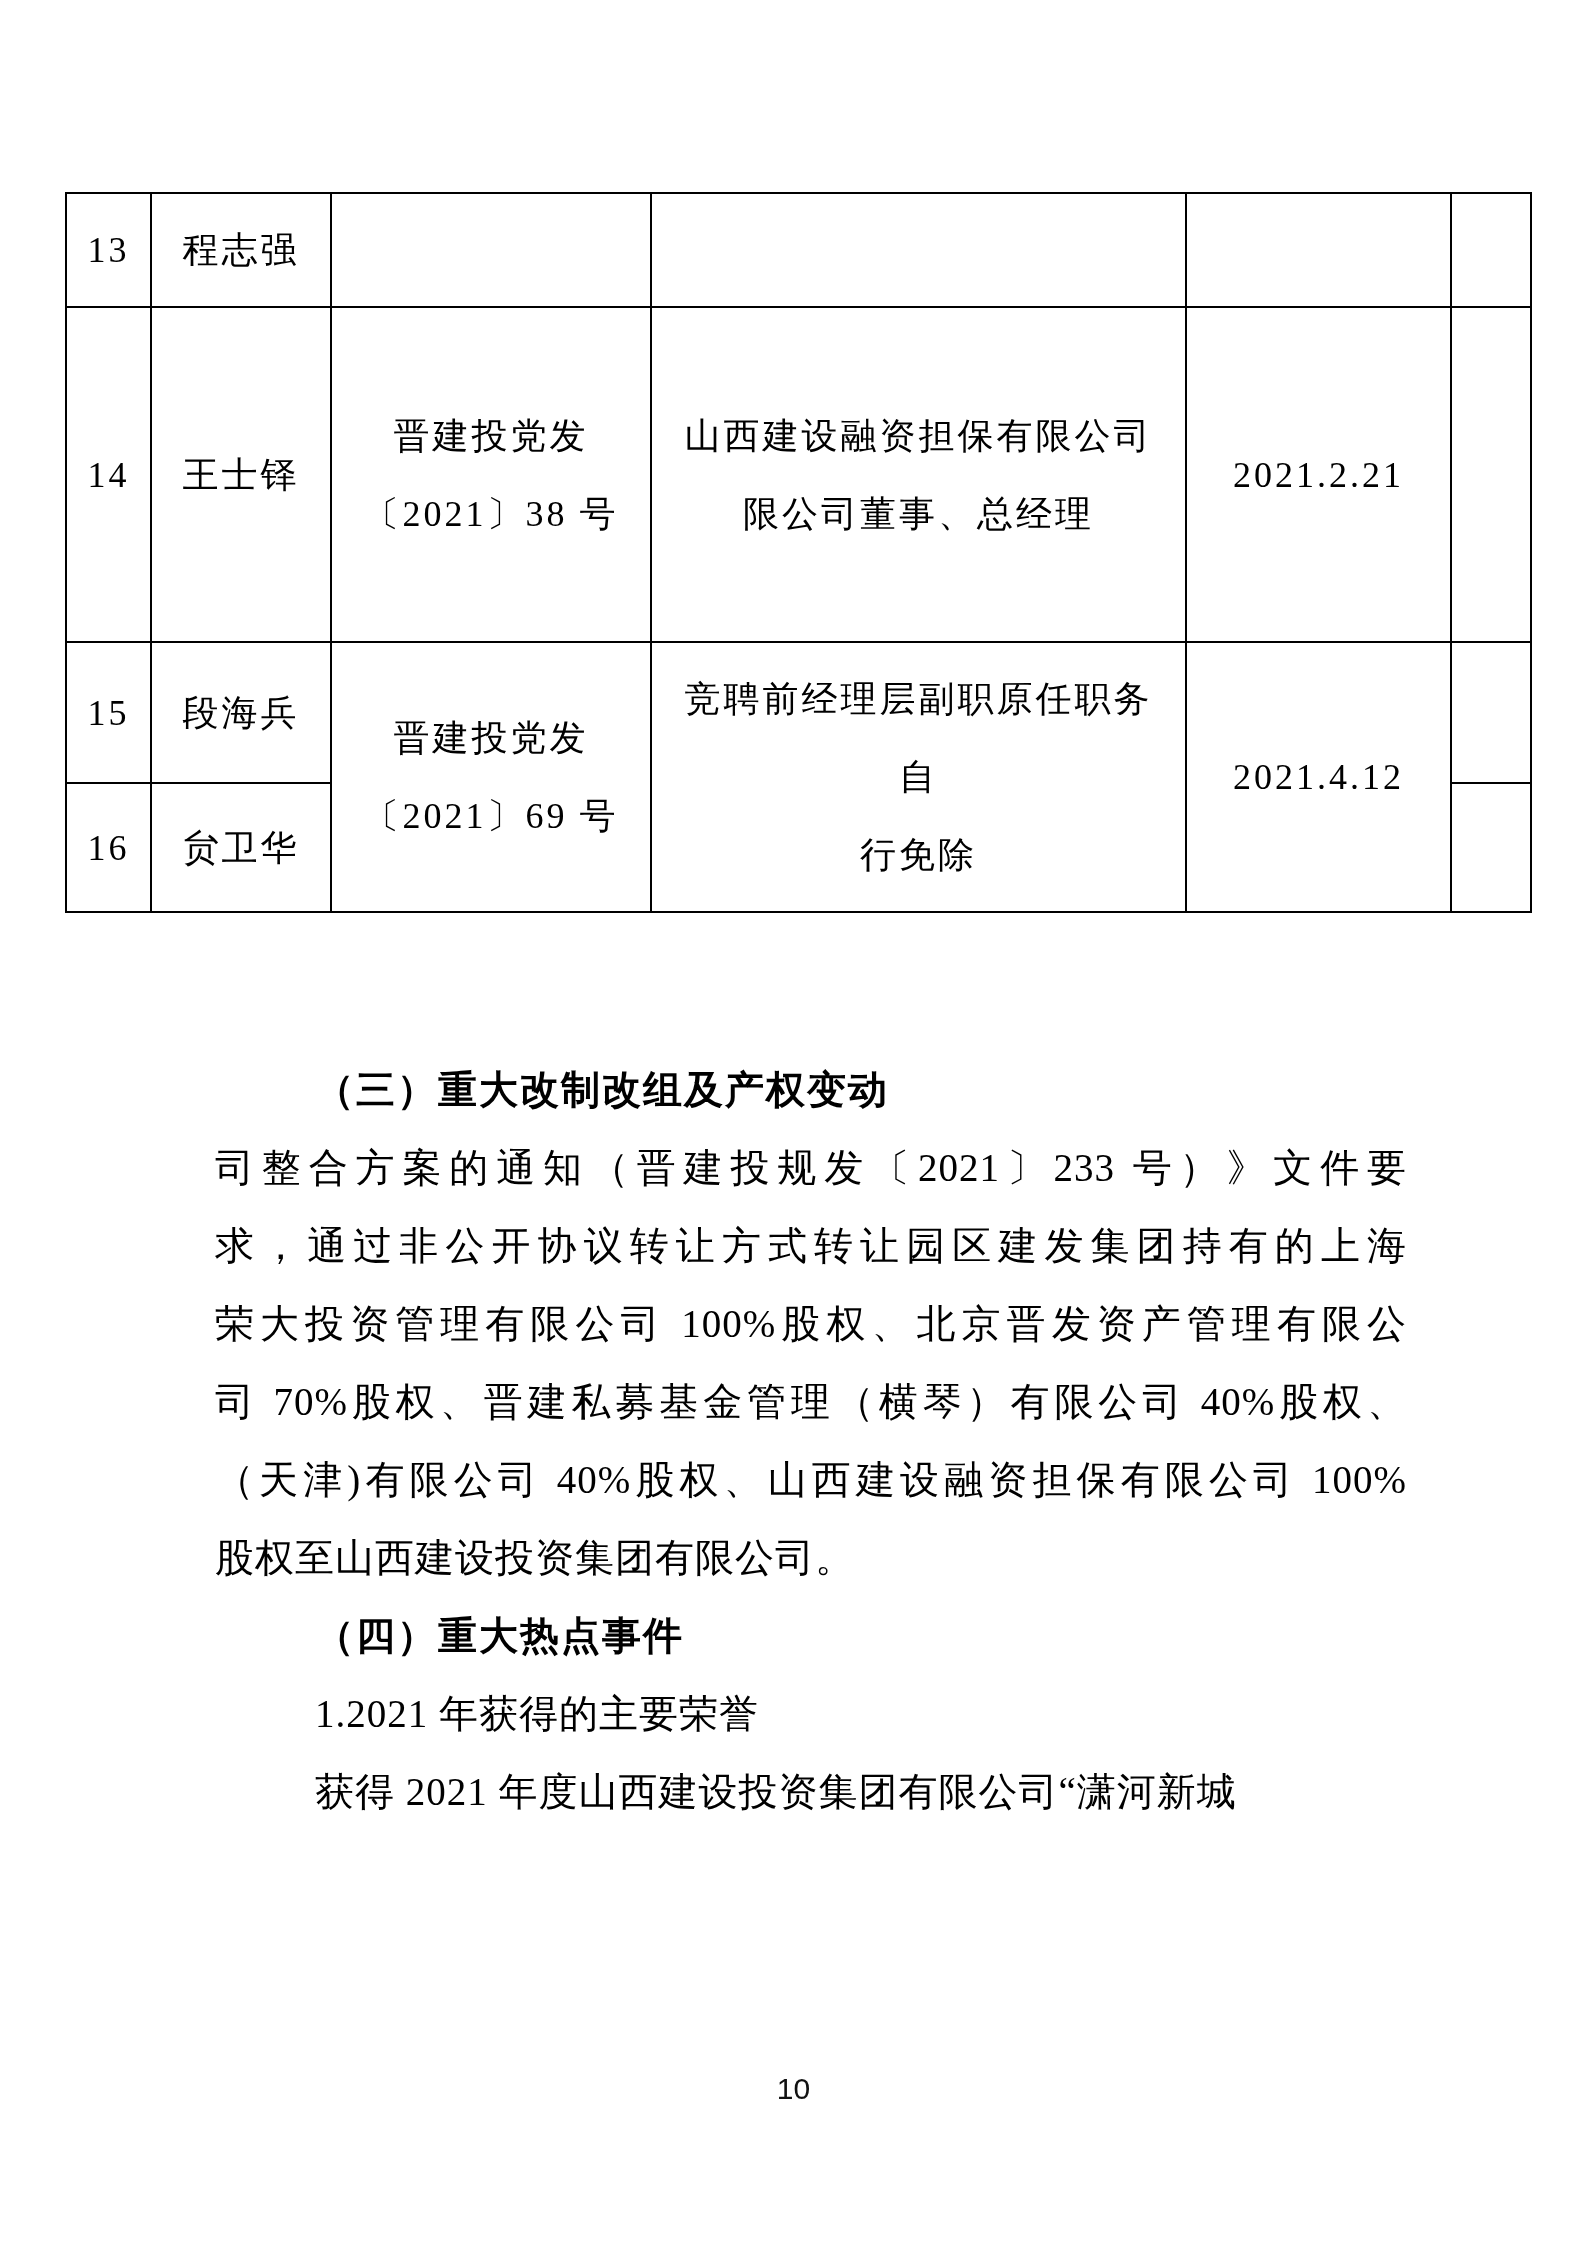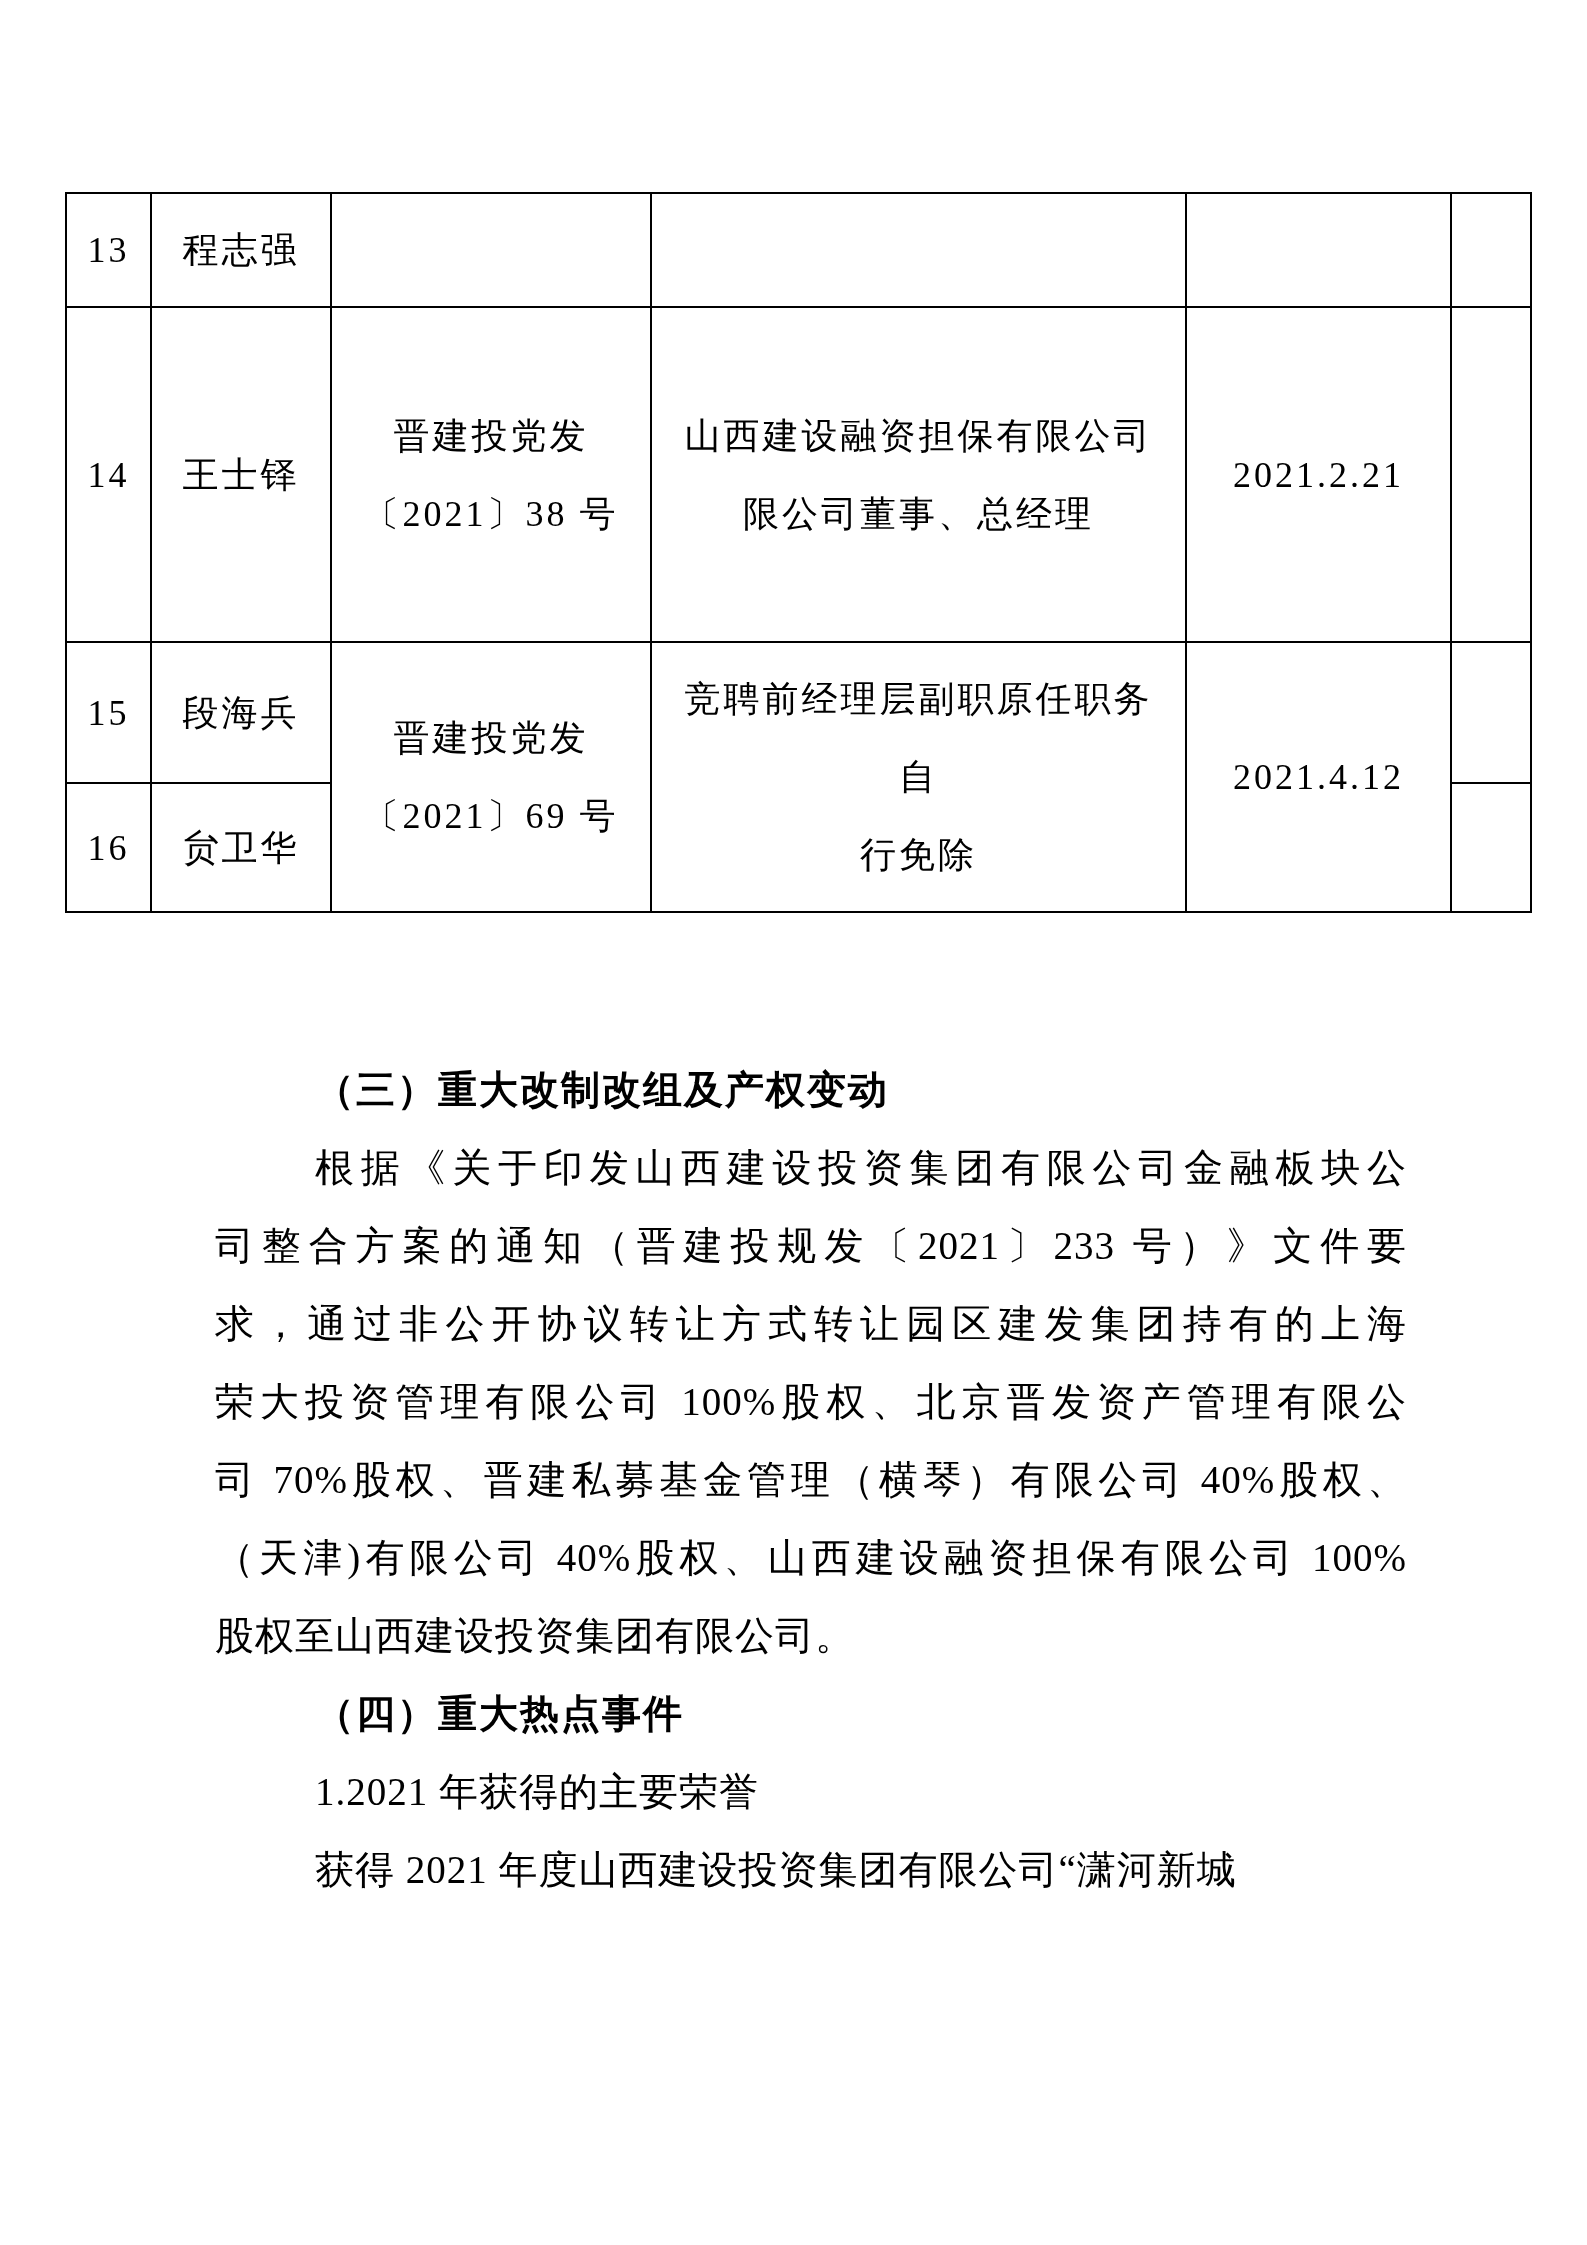--- a/index.html
+++ b/index.html
@@ -123,27 +123,27 @@
         <td class="num-cell">16</td>
         <td class="name-cell">贠卫华</td>
         <td></td>
       </tr>
     </tbody>
   </table>
 
   <div class="content">
     <div class="heading">（三）重大改制改组及产权变动</div>
     <div class="para">
-      <div class="line jfull indent">根据《关于印发山西建设投资集团有限公司金融板块公</div>
       <div class="line jfull">司整合方案的通知（晋建投规发〔2021〕233 号）》文件要</div>
       <div class="line jfull">求，通过非公开协议转让方式转让园区建发集团持有的上海</div>
       <div class="line jfull">荣大投资管理有限公司 100%股权、北京晋发资产管理有限公</div>
       <div class="line jfull">司 70%股权、晋建私募基金管理（横琴）有限公司 40%股权、</div>
       <div class="line jfull">（天津)有限公司 40%股权、山西建设融资担保有限公司 100%</div>
       <div class="line">股权至山西建设投资集团有限公司。</div>
     </div>
     <div class="heading">（四）重大热点事件</div>
     <div class="line indent">1.2021 年获得的主要荣誉</div>
     <div class="line indent">获得 2021 年度山西建设投资集团有限公司“潇河新城</div>
   </div>
 
+  <div class="footer">10</div>
 
 </div>
 
 </body></html>

